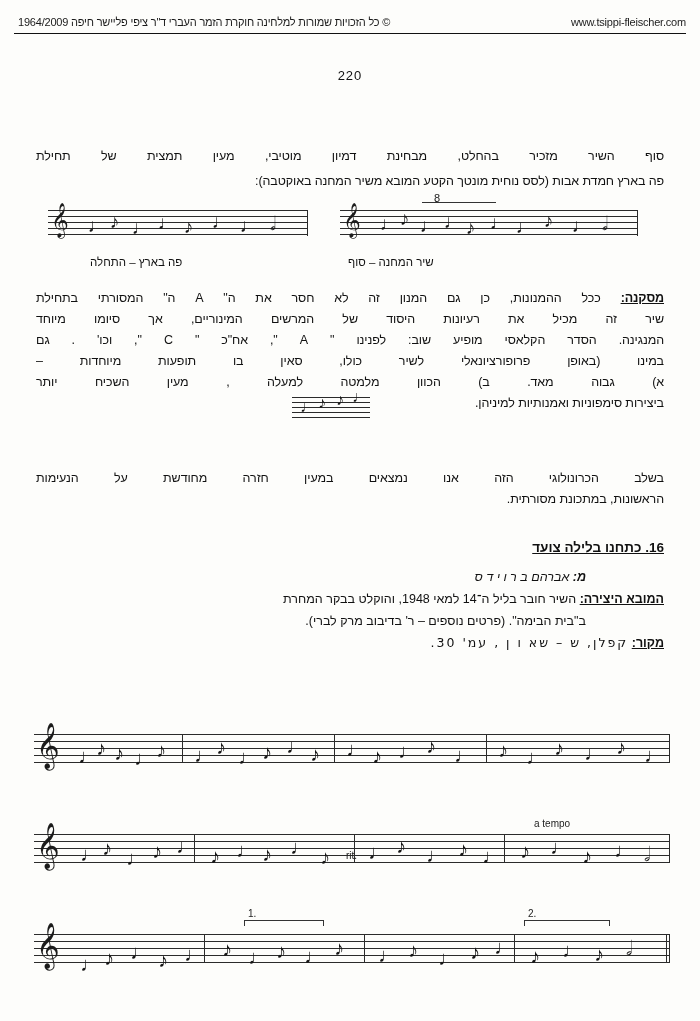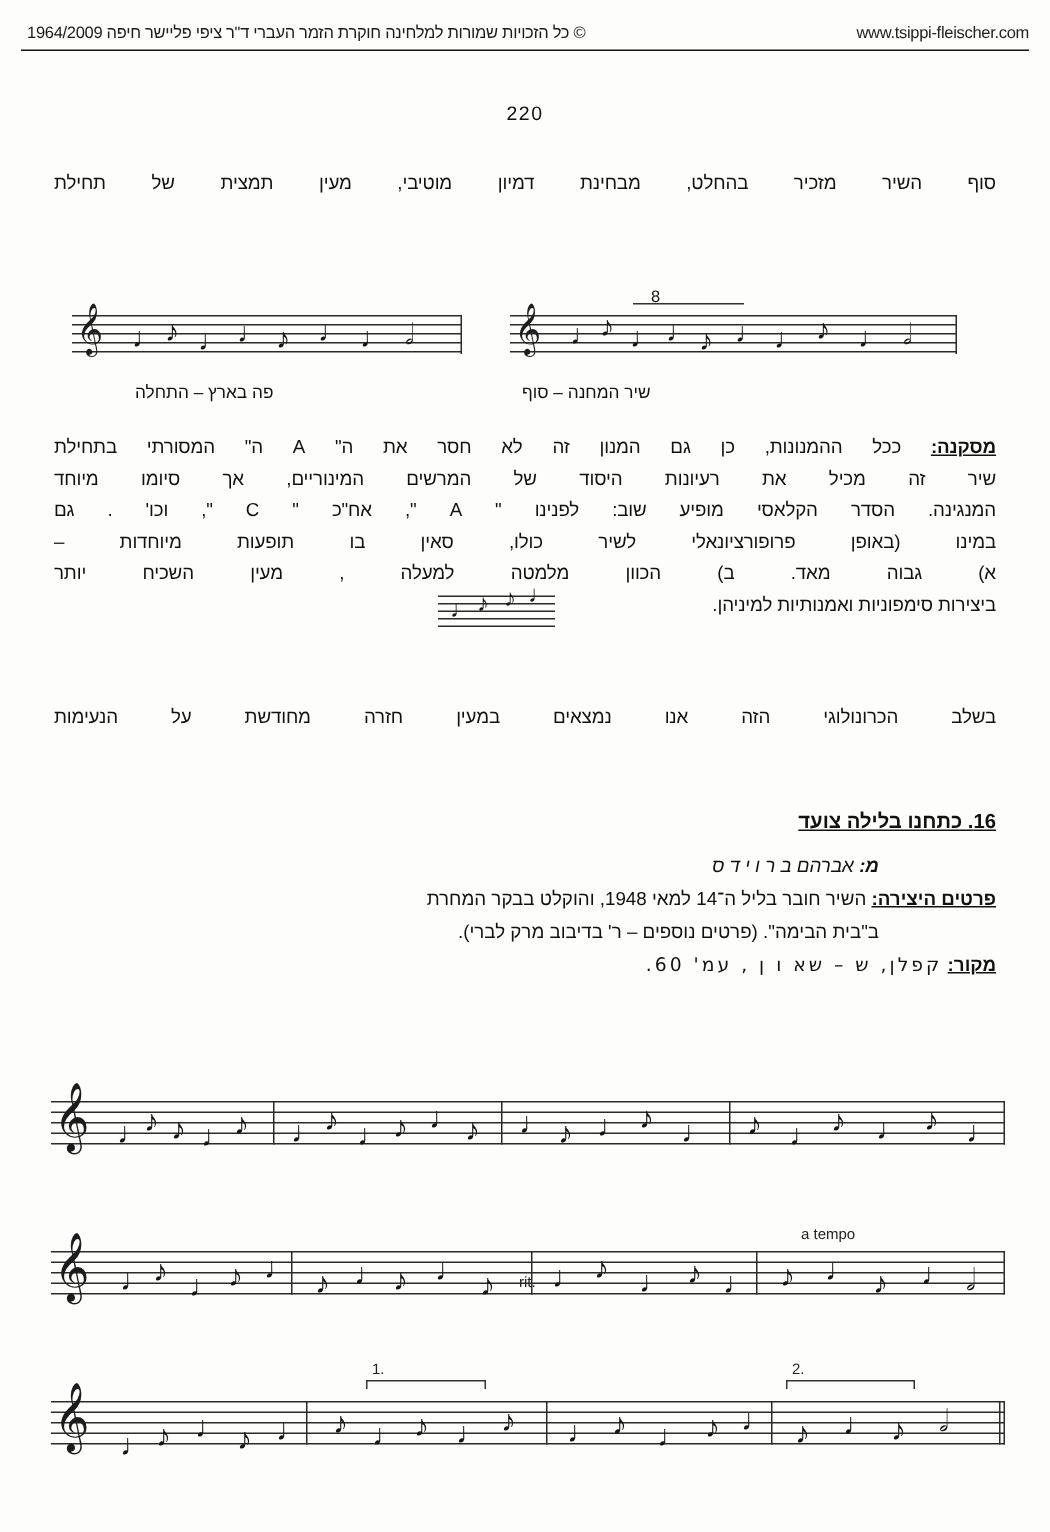--- a/index.html
+++ b/index.html
@@ -73,21 +73,21 @@
     font-size: 12.5px;
     line-height: 21px;
     letter-spacing: -0.1px;
   }
   .para1 {
     position: absolute;
     top: 112px;
     right: 36px;
     left: 36px;
   }
-  .para1 .l1 { text-align: justify; text-align-last: justify; }
+  .para1 .l1 { text-align: justify; text-align-last: justify; margin-top: 34px; }
   .para1 .l2 { margin-top: 4px; }
   .bold { font-weight: bold; }
   .ul { text-decoration: underline; }
 
   
   .staff-block-top {
     position: absolute;
     top: 186px;
     left: 30px;
     width: 640px;
@@ -255,20 +255,21 @@
   <div class="header">
     <span class="url">www.tsippi-fleischer.com</span>
     <span class="copyright">© כל הזכויות שמורות למלחינה חוקרת הזמר העברי ד"ר ציפי פליישר חיפה 1964/2009</span>
   </div>
   <div class="rule"></div>
 
   <div class="page-number">220</div>
 
   <div class="para1 he">
     <div class="l1">סוף השיר מזכיר בהחלט, מבחינת דמיון מוטיבי, מעין תמצית של תחילת</div>
+    <div class="l2">פה בארץ חמדת אבות (לסס נוחית מונטך   הקטע המובא משיר המחנה באוקטבה):</div>
   </div>
 
   <div class="staff-block-top">
 
     <div class="stave" style="left:310px; top:24px; width:298px;">
       <div class="line"></div>
         <div class="line"></div>
         <div class="line"></div>
         <div class="line"></div>
         <div class="line"></div>
@@ -329,39 +330,40 @@
       <div class="line"></div>
       <div class="line"></div>
     <span class="note" style="left:8px; top:2px; font-size:16px;">♩</span>
     <span class="note" style="left:26px; top:-2px; font-size:16px;">♪</span>
     <span class="note" style="left:44px; top:-5px; font-size:16px;">♪</span>
     <span class="note" style="left:60px; top:-8px; font-size:16px;">♩</span>
   </div>
 
   <div class="para3 he">
     <div style="text-align:justify; text-align-last:justify;">בשלב הכרונולוגי הזה אנו נמצאים במעין חזרה מחודשת על הנעימות</div>
+    <div>הראשונות, במתכונת מסורתית.</div>
   </div>
 
   <div class="section-title">16. כתחנו בלילה צועד</div>
 
   <div class="credits">
     <div class="row ind2">
       <span class="lbl">מ:</span>
       <span>אברהם ב ר ו י ד ס</span>
     </div>
     <div class="row">
-      <span class="lbl ul">פרטים היצירה:</span>
+      <span class="lbl ul">המובא היצירה:</span>
       <span>השיר חובר בליל ה־14 למאי 1948, והוקלט בבקר המחרת</span>
     </div>
     <div class="row ind3">
       <span>ב"בית הבימה".    (פרטים נוספים – ר' בדיבוב מרק לברי).</span>
     </div>
     <div class="row">
       <span class="lbl ul">מקור:</span>
-      <span class="hand">קפלן, ש – שא ו ן , עמ' 60.</span>
+      <span class="hand">קפלן, ש – שא ו ן , עמ' 30.</span>
     </div>
   </div>
 
   <div class="staff-block-bottom">
 
     <div class="big-stave" style="top:18px;">
       <div class="line"></div>
         <div class="line"></div>
         <div class="line"></div>
         <div class="line"></div>

